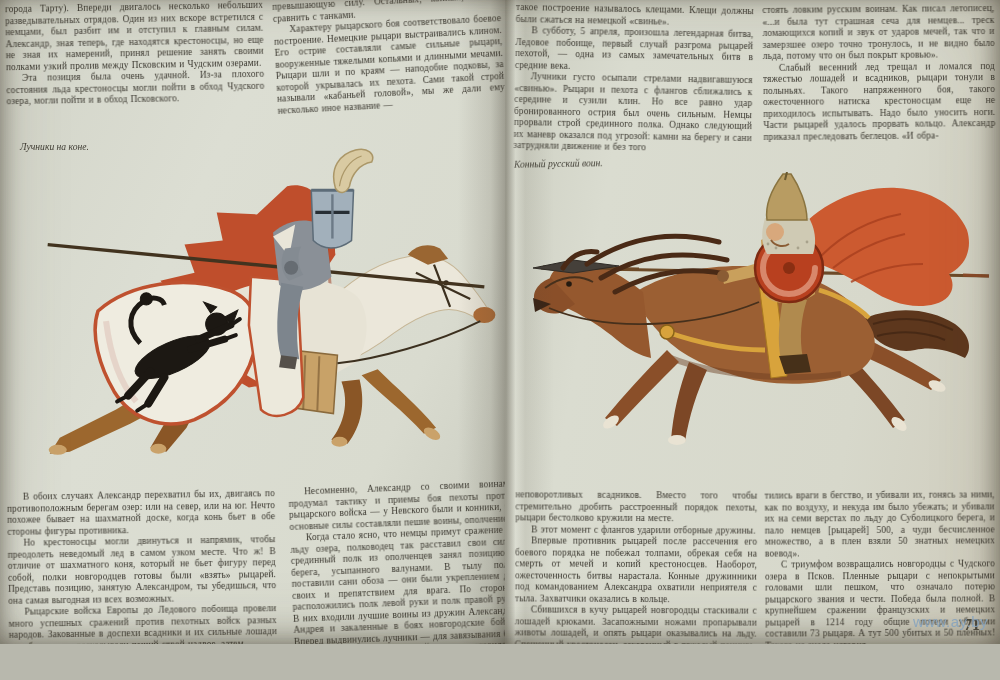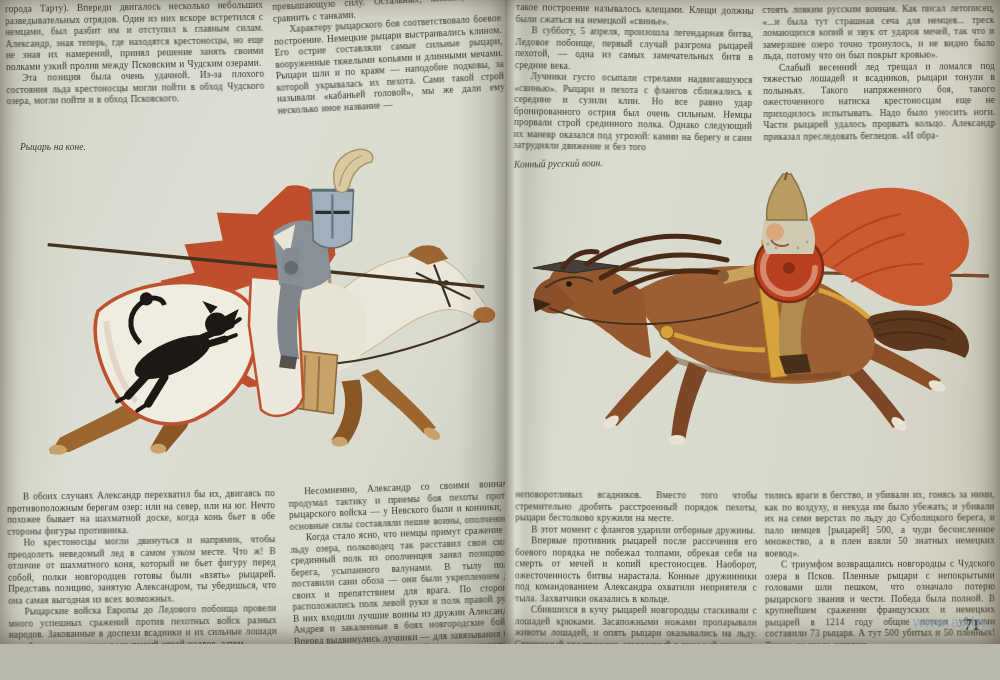--- a/index.html
+++ b/index.html
@@ -56,21 +56,21 @@
 
   <div class="page left">
     <div class="col l-c1t">
       <p class="cont">города Тарту). Впереди двигалось несколько небольших разведывательных отрядов. Один из них вскоре встретился с немцами, был разбит им и отступил к главным силам. Александр, зная теперь, где находятся крестоносцы, но еще не зная их намерений, принял решение занять своими полками узкий пролив между Псковским и Чудским озерами.</p>
       <p>Эта позиция была очень удачной. Из-за плохого состояния льда крестоносцы могли пойти в обход Чудского озера, могли пойти и в обход Псковского.</p>
     </div>
     <div class="col l-c2t">
       <p class="cont">превышающую силу. Остальных, конных, можно сравнить с танками.</p>
       <p>Характеру рыцарского боя соответствовало боевое построение. Немецкие рыцари выстраивались клином. Его острие составляли самые сильные рыцари, вооруженные тяжелыми копьями и длинными мечами. Рыцари шли и по краям — наподобие подковы, за которой укрывалась их пехота. Сами такой строй называли «кабаньей головой», мы же дали ему несколько иное название —</p>
     </div>
-    <div class="caption l-cap">Рыцарь на коне.</div>
+    <div class="caption l-cap">Лучники на коне.</div>
 
     <svg class="illus l-svg" viewBox="0 0 460 330" aria-hidden="true">
 
       <path d="M252,38 C270,34 284,44 288,60 L298,76 C304,86 298,96 300,106 L284,130 L298,172 L276,206 L282,236 L252,232 L214,238 L176,216 L142,190 L118,166 L146,154 L126,132 L160,124 L150,96 L188,92 L182,64 L222,66 Z" fill="#bf4e2c"></path>
       <path d="M288,62 L296,150 L288,200" stroke="#a03c20" stroke-width="3" fill="none" opacity=".5"></path>
 
       <path d="M296,150 C322,126 348,112 372,108 C394,104 412,110 426,126 C438,140 448,154 454,164 L444,172 C430,162 416,158 402,162 C386,166 372,174 358,184 C340,198 322,208 308,214 Z" fill="#ebe7da" stroke="#c6b696" stroke-width="1"></path>
       <path d="M372,106 C380,96 394,94 404,100 L412,110 L392,116 Z" fill="#9a6632"></path>
       <ellipse cx="448" cy="166" rx="11" ry="8" fill="#b06c36"></ellipse>
       <circle cx="410" cy="134" r="2.6" fill="#2e2418"></circle>

